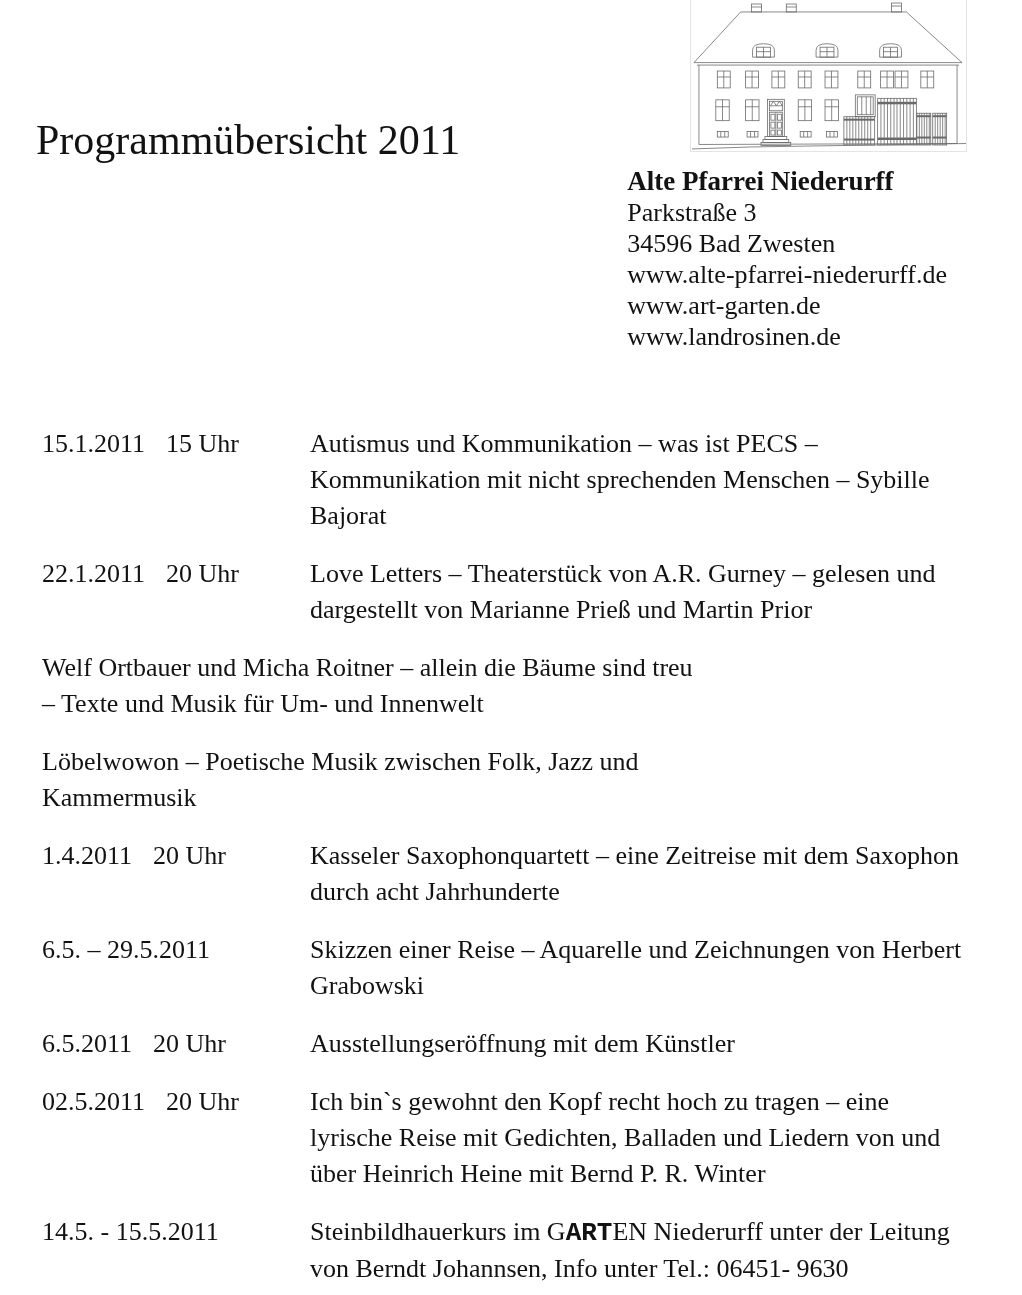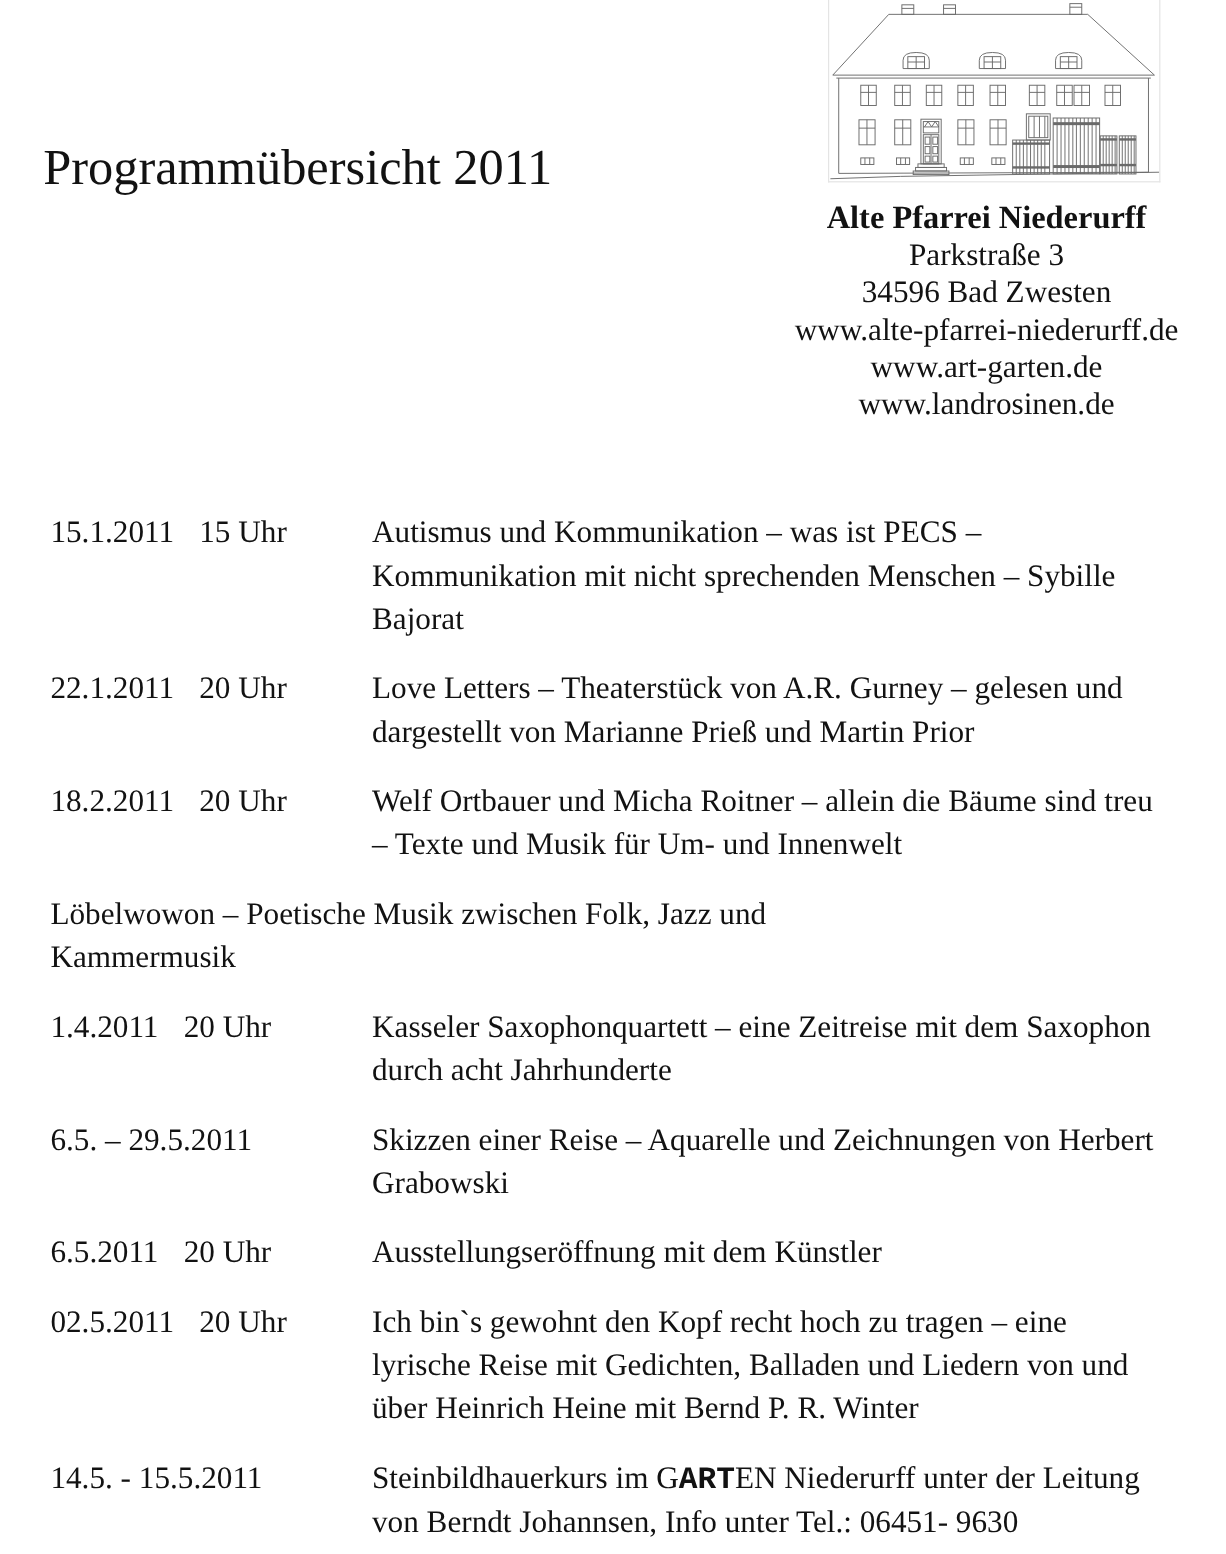--- a/index.html
+++ b/index.html
@@ -12,21 +12,21 @@
     position:absolute;left:36px;top:116px;margin:0;
     font-size:42px;font-weight:normal;white-space:nowrap;
   }
   .logo{
     position:absolute;left:690px;top:0;width:277px;height:152px;
     box-sizing:border-box;background:#fff;
     border:1px solid #e4e4e4;border-top:none;
   }
   .logo svg{width:100%;height:100%;display:block;}
   .address{
-    position:absolute;top:166px;right:40px;text-align:center;
+    position:absolute;top:166px;right:75px;text-align:left;
     font-size:26px;line-height:31px;white-space:nowrap;
   }
   .address .org{font-weight:bold;font-size:27px;}
   .events{
     position:absolute;left:42px;top:426px;width:930px;font-size:26px;
   }
   .event{display:flex;margin-bottom:22px;line-height:36px;}
   .when{flex:0 0 268px;white-space:nowrap;}
   .time{margin-left:21px;}
   .time:empty{display:none;margin:0;}
@@ -225,23 +225,20 @@
   </div>
 
   <div class="event">
     <div class="when">
       <span class="date">22.1.2011</span><span class="time">20 Uhr</span>
     </div>
     <div class="desc">Love Letters – Theaterstück von A.R. Gurney – gelesen und dargestellt von Marianne Prieß und Martin Prior</div>
   </div>
 
   <div class="event">
-    <div class="when">
-      <span class="date">18.2.2011</span><span class="time">20 Uhr</span>
-    </div>
     <div class="desc">Welf Ortbauer und Micha Roitner – allein die Bäume sind treu – Texte und Musik für Um- und Innenwelt</div>
   </div>
 
   <div class="event">
     <div class="desc">Löbelwowon – Poetische Musik zwischen Folk, Jazz und Kammermusik</div>
   </div>
 
   <div class="event">
     <div class="when">
       <span class="date">1.4.2011</span><span class="time">20 Uhr</span>

